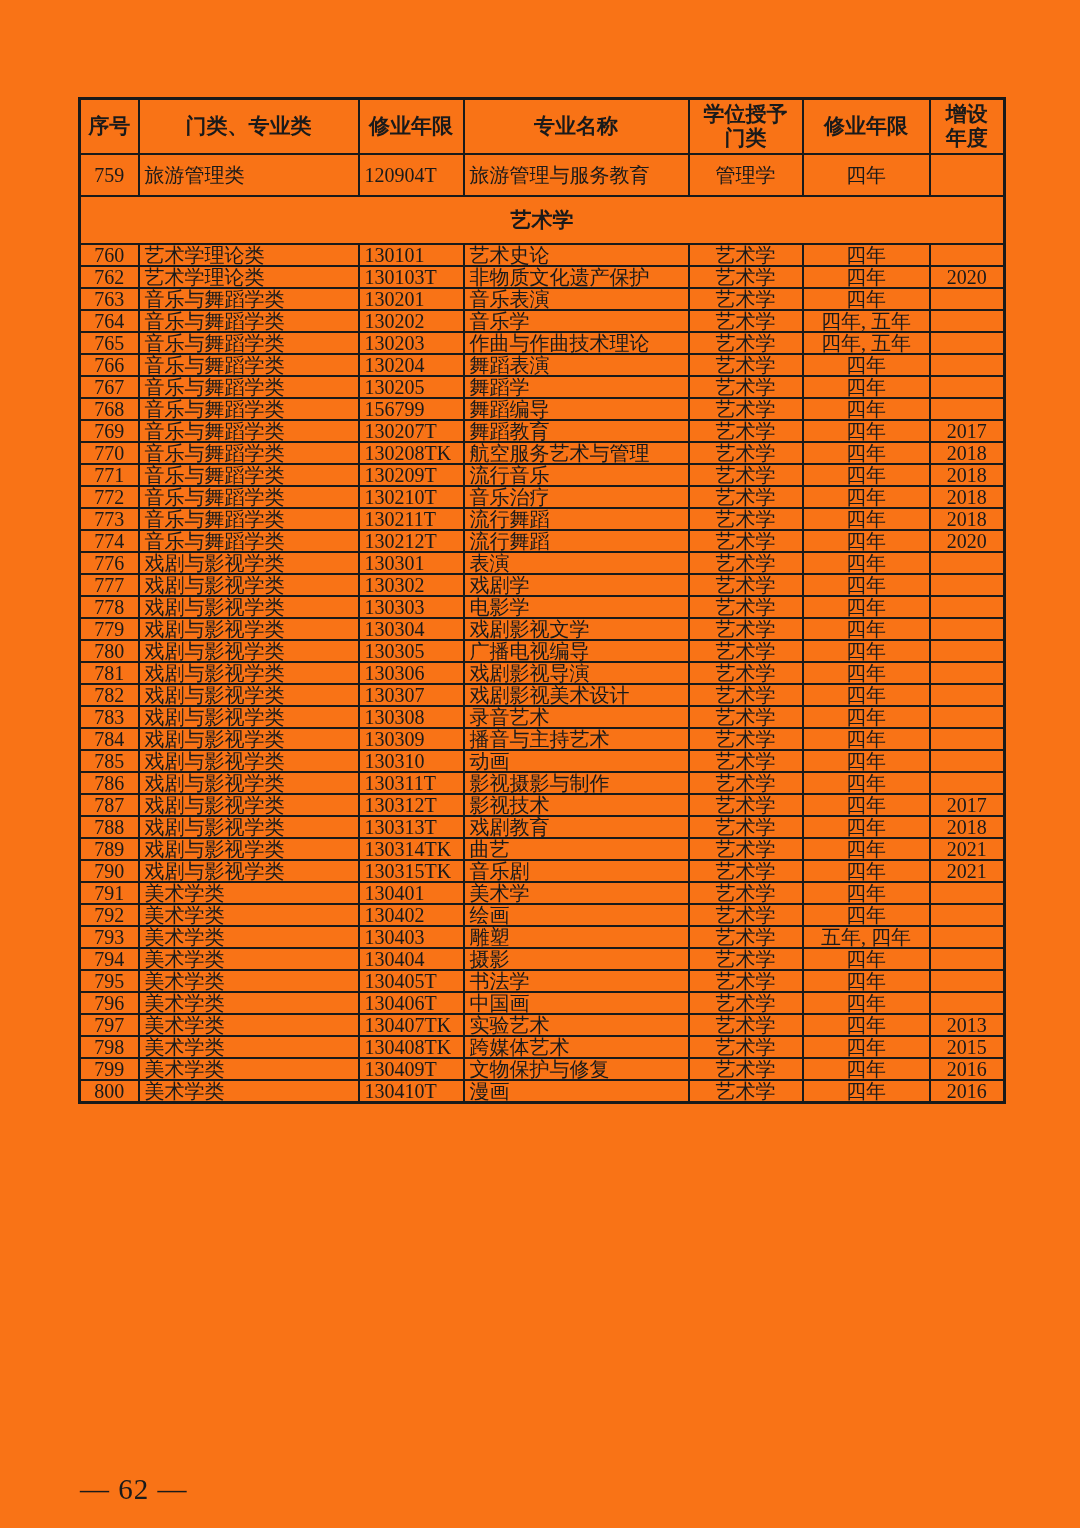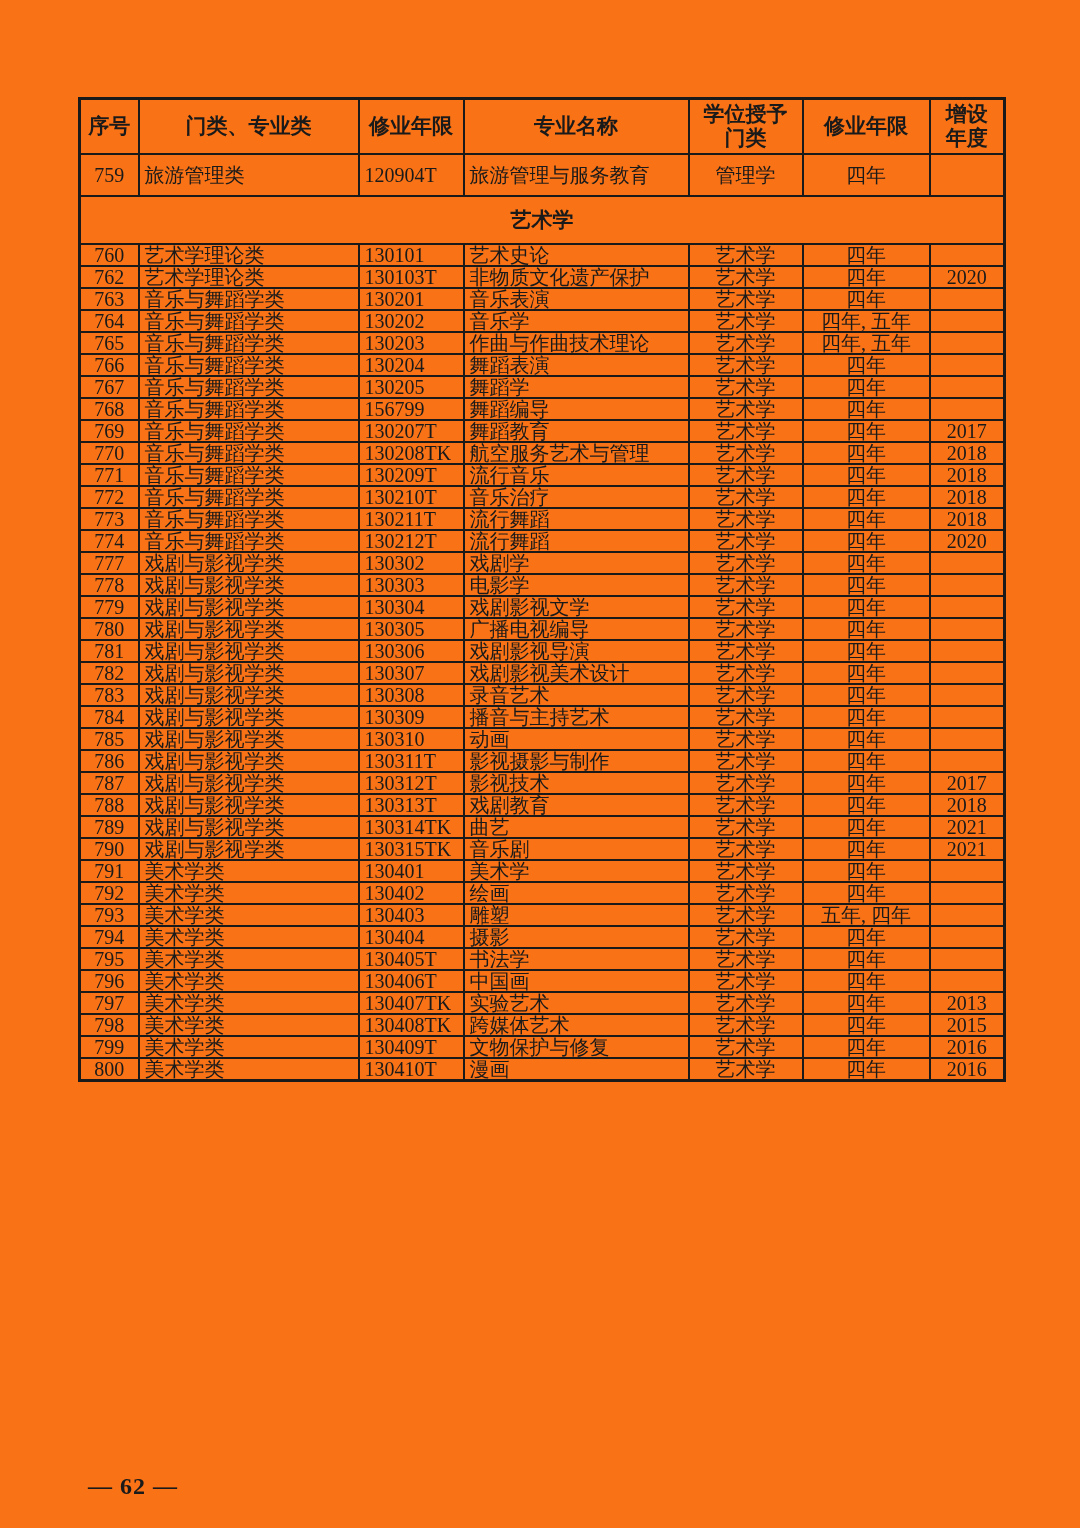--- a/index.html
+++ b/index.html
@@ -69,27 +69,26 @@
     text-align: left;
   }
   .majors-table tr.section-row td {
     font-family: "Liberation Sans", "DejaVu Sans", sans-serif;
     font-weight: bold;
     font-size: 21px;
     text-align: center;
   }
   .footer {
     position: absolute;
-    left: 88px;
+    left: 80px;
     top: 1473px;
     font-family: "Liberation Serif", "DejaVu Serif", serif;
-    font-size: 24px;
+    font-size: 29px;
     color: #1a1a1a;
     letter-spacing: 1px;
-    font-weight: bold;
   }
 </style>
 </head>
 <body>
 
 <div class="page">
 
   <table class="majors-table">
     <colgroup>
       <col style="width:59px">
@@ -246,20 +245,29 @@
         <tr>
           <td class="col0">774</td>
           <td class="col1">音乐与舞蹈学类</td>
           <td class="col2">130212T</td>
           <td class="col3">流行舞蹈</td>
           <td class="col4">艺术学</td>
           <td class="col5">四年</td>
           <td class="col6">2020</td>
         </tr>
         <tr>
+          <td class="col0">776</td>
+          <td class="col1">戏剧与影视学类</td>
+          <td class="col2">130301</td>
+          <td class="col3">表演</td>
+          <td class="col4">艺术学</td>
+          <td class="col5">四年</td>
+          <td class="col6"></td>
+        </tr>
+        <tr>
           <td class="col0">777</td>
           <td class="col1">戏剧与影视学类</td>
           <td class="col2">130302</td>
           <td class="col3">戏剧学</td>
           <td class="col4">艺术学</td>
           <td class="col5">四年</td>
           <td class="col6"></td>
         </tr>
         <tr>
           <td class="col0">778</td>

